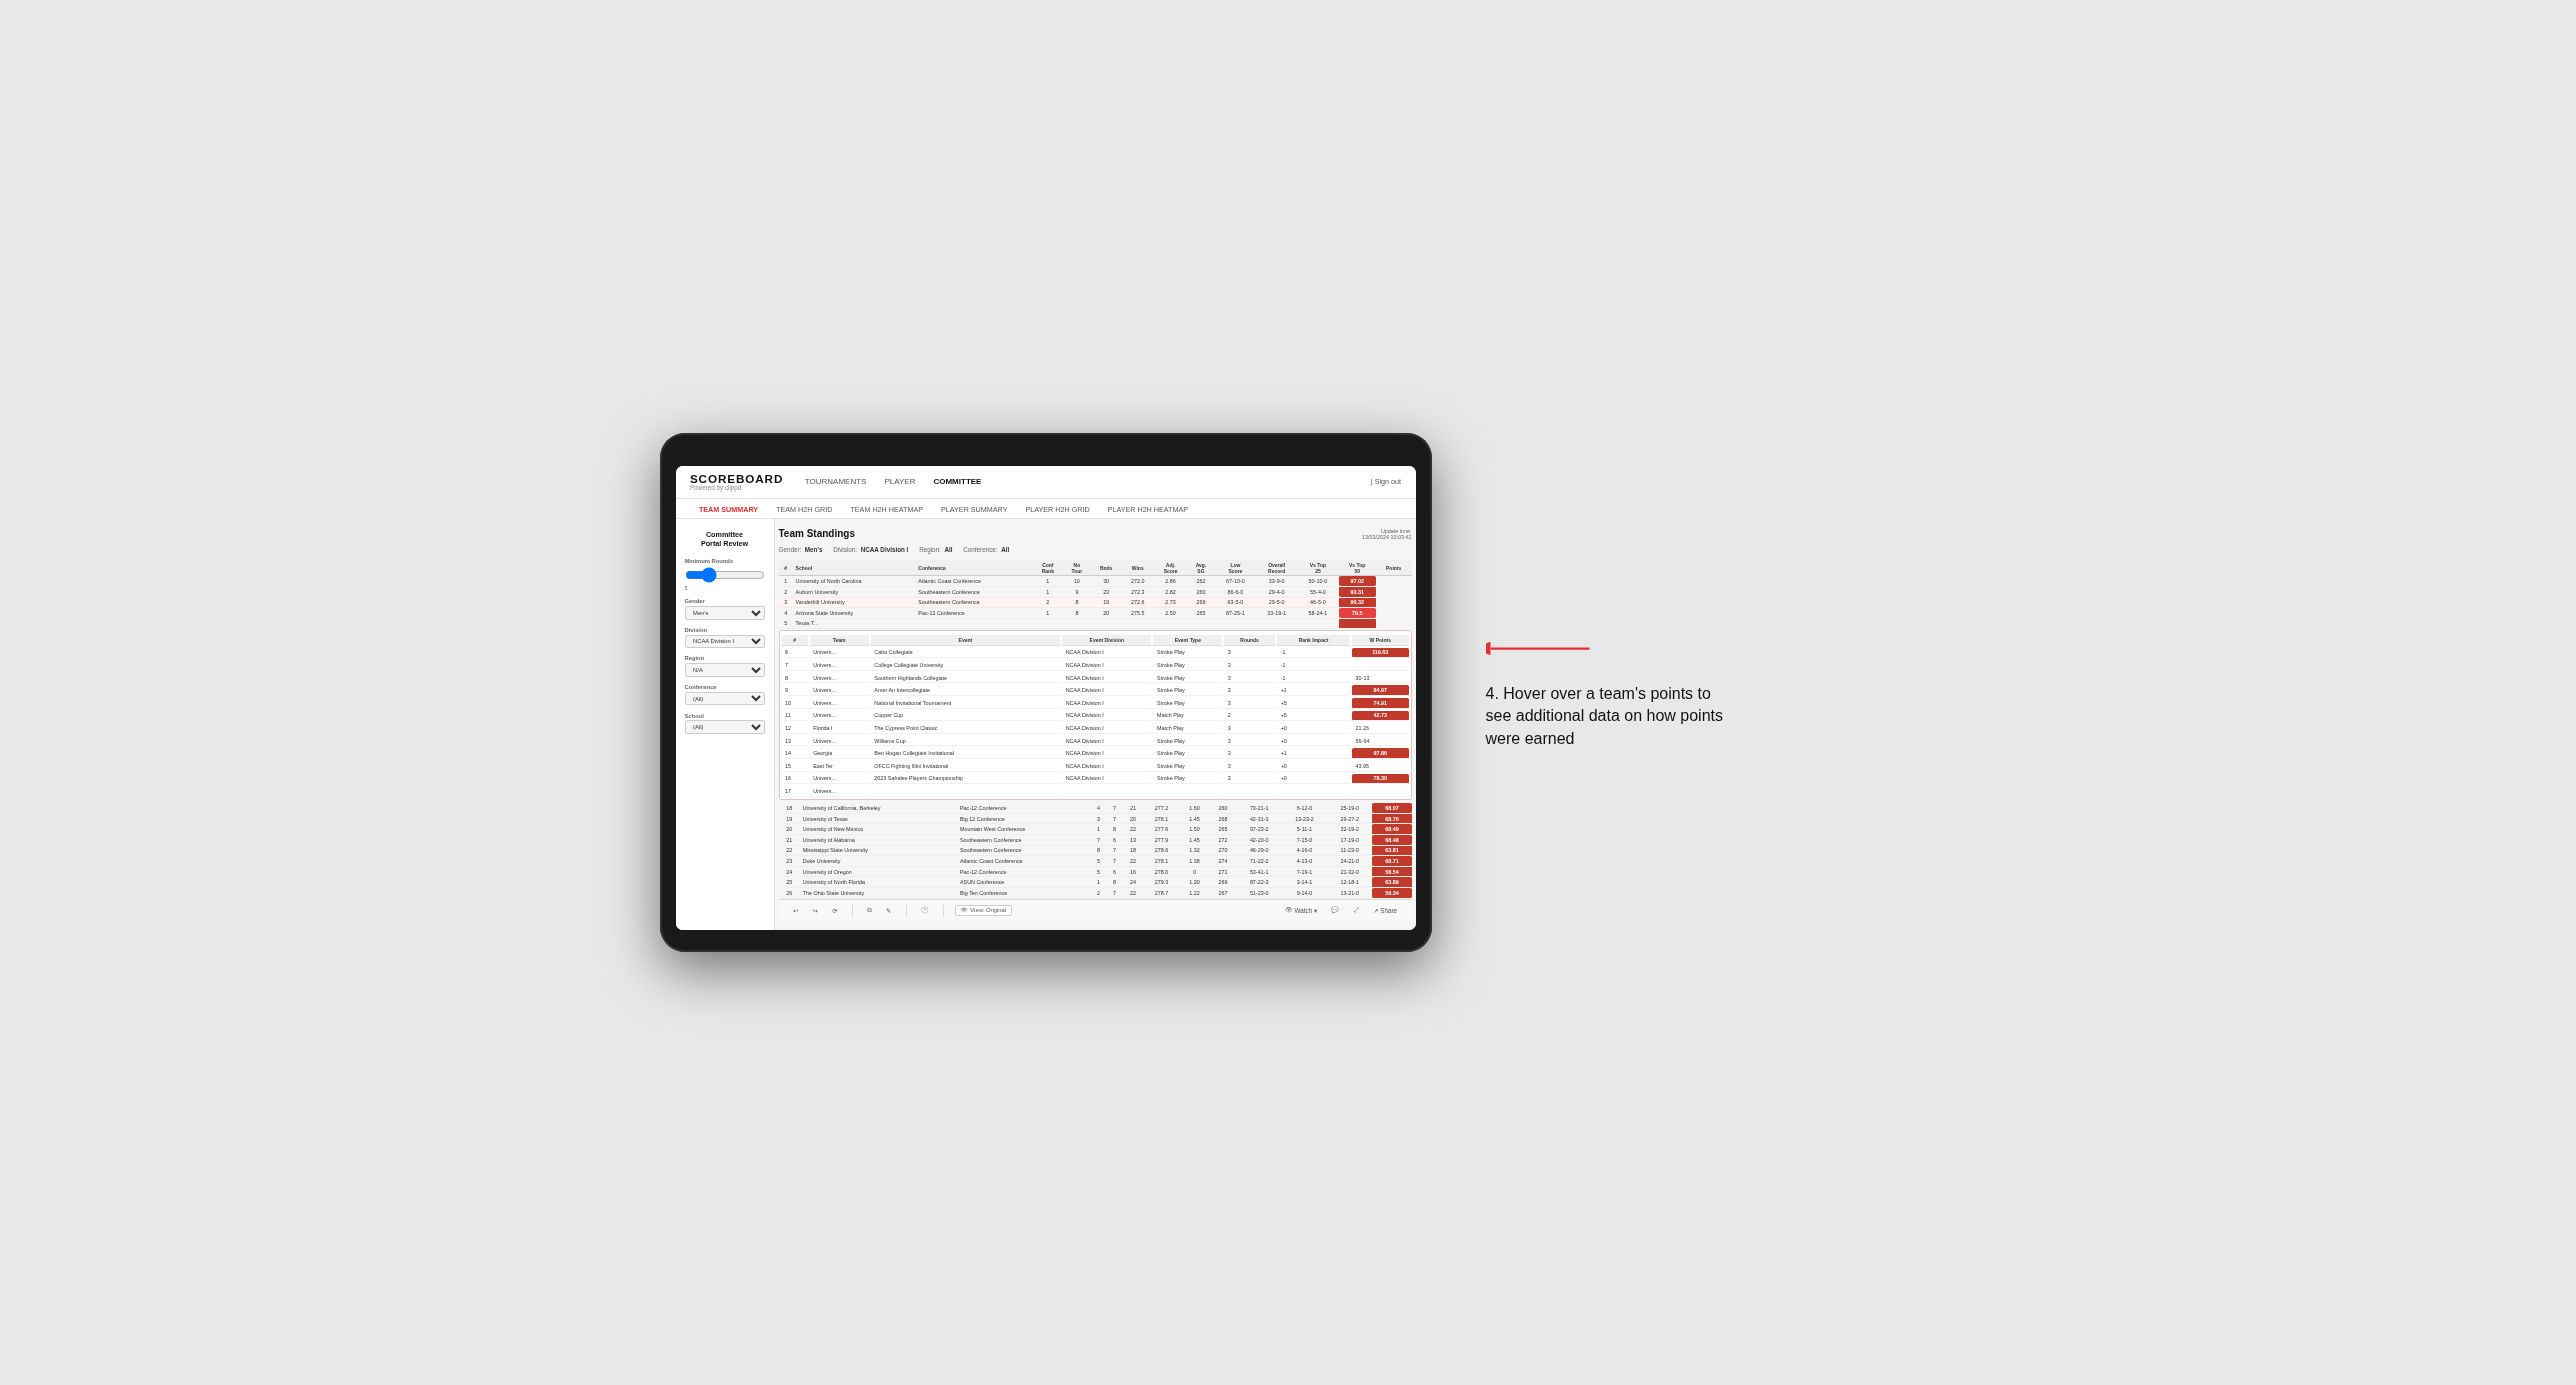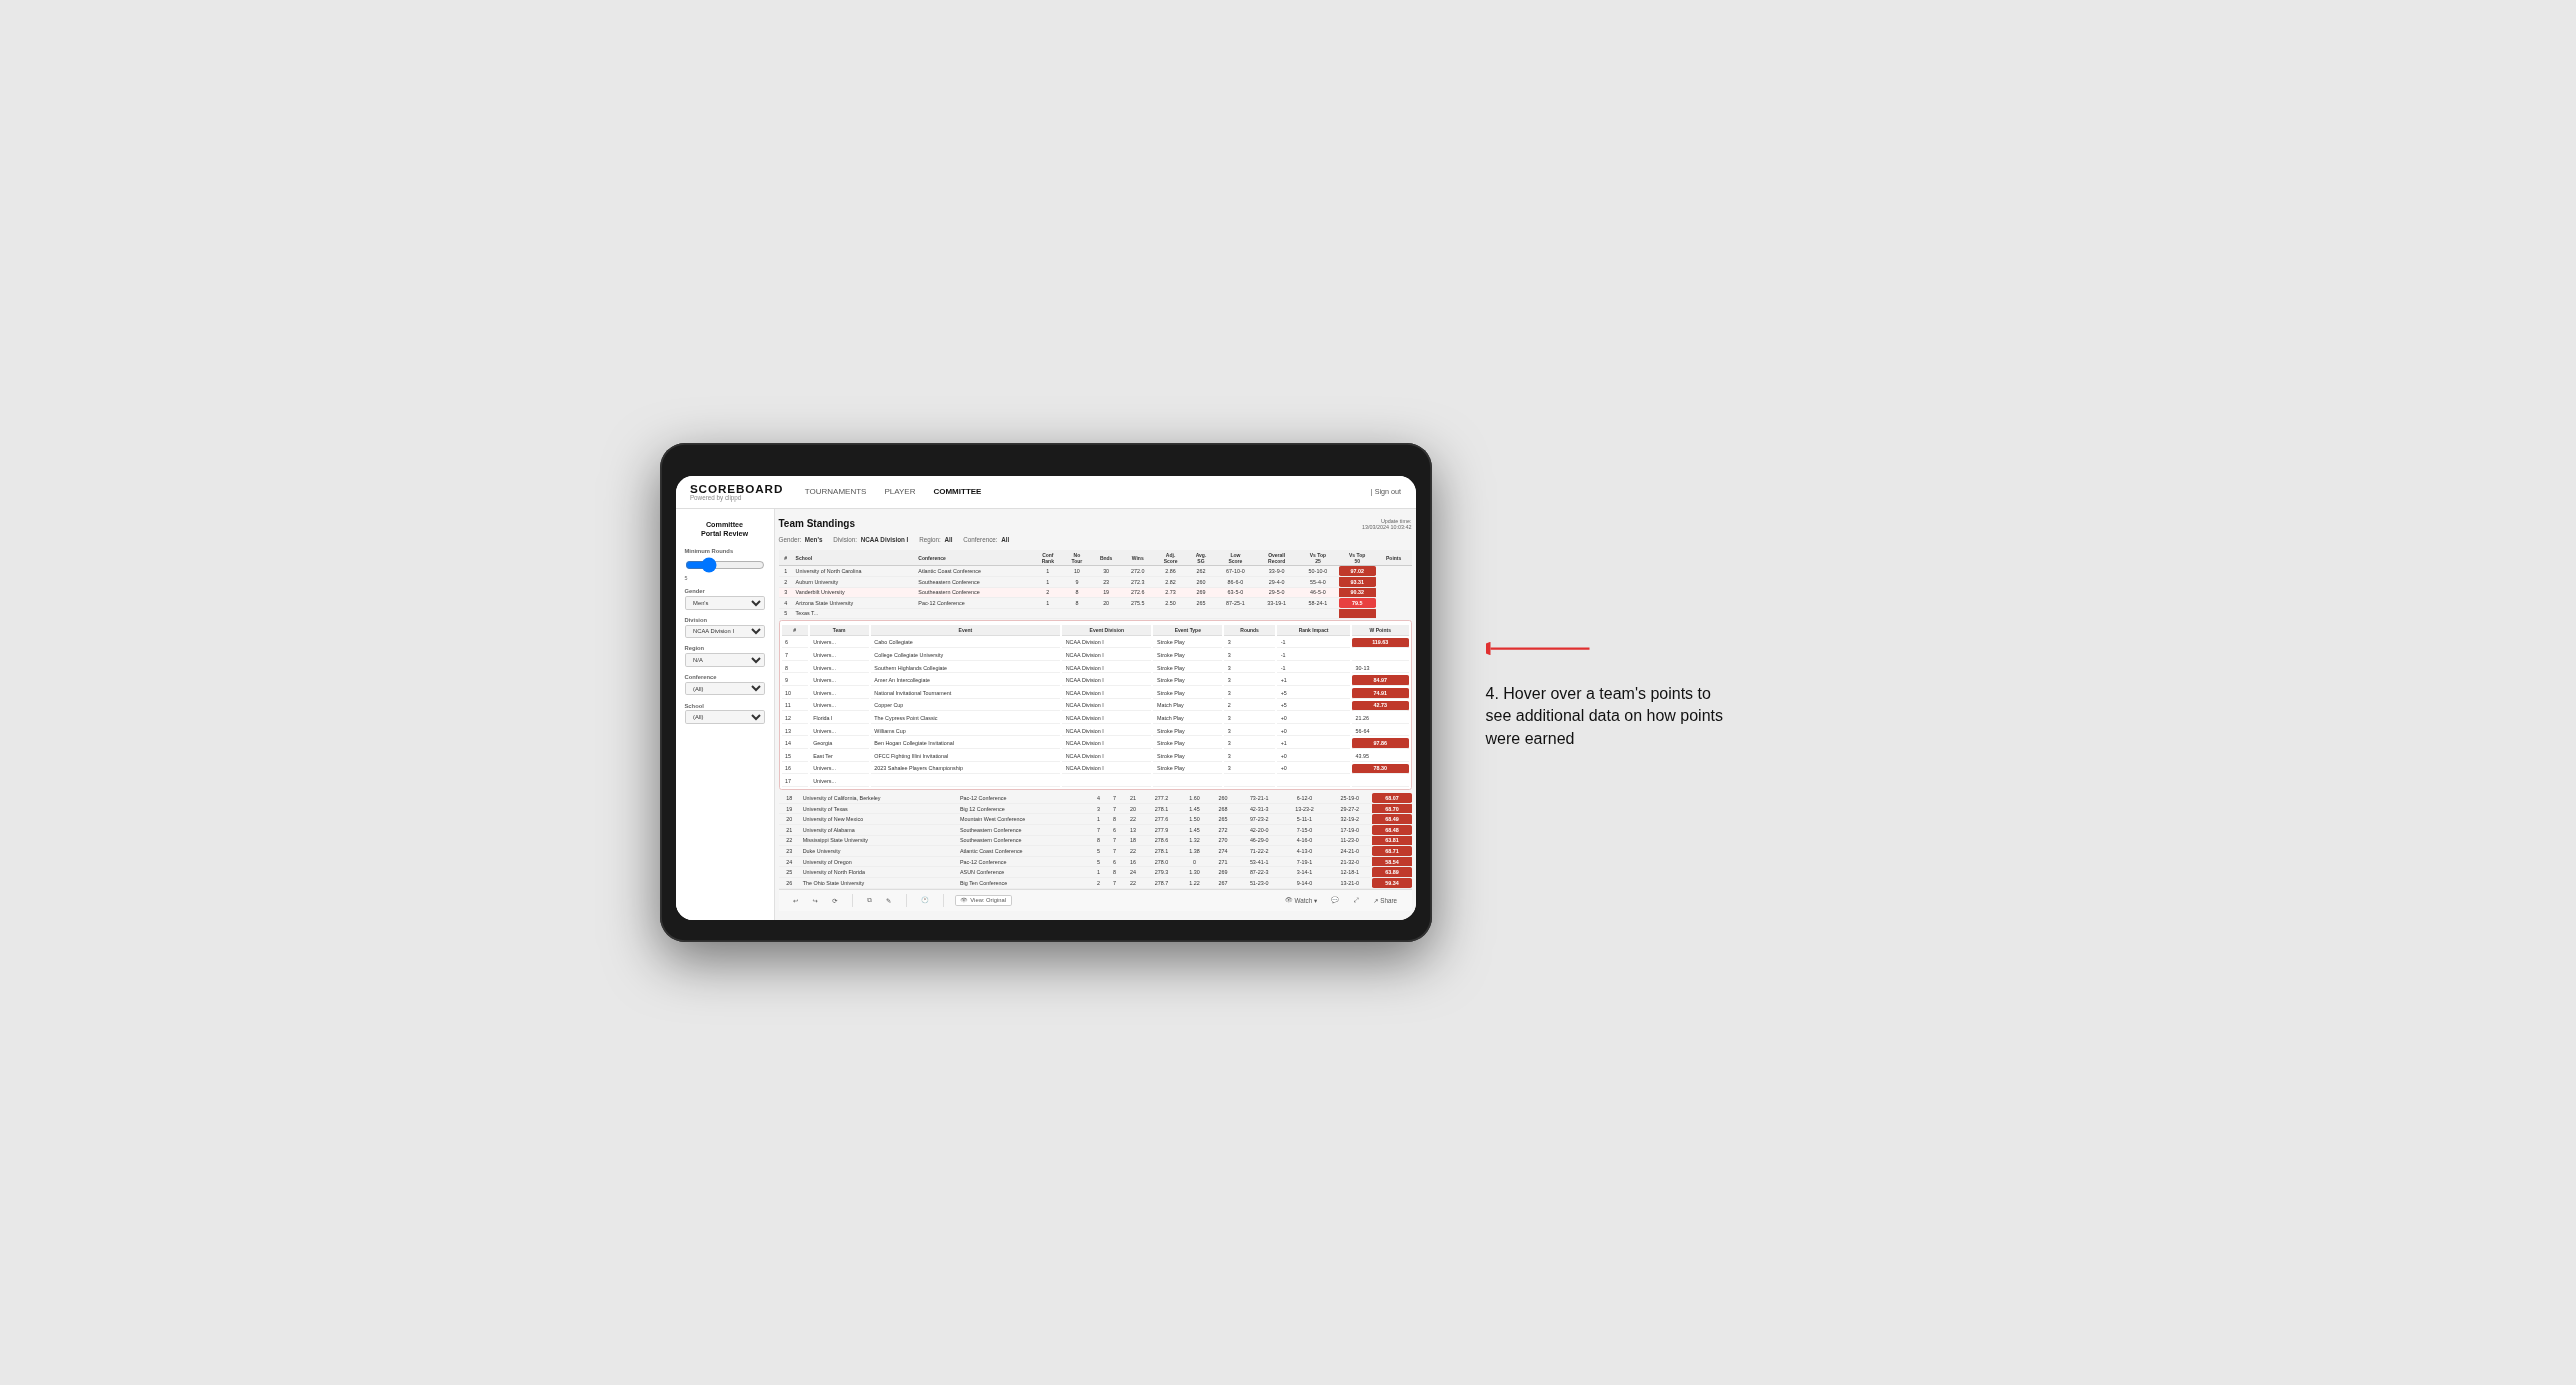--- a/index.html
+++ b/index.html
@@ -26,21 +26,21 @@
       background: #1a1a1a;
       border-radius: 25px;
       padding: 21.5px 16px;
       box-shadow: 0 18px 54px rgba(0,0,0,0.5), inset 0 0 0 1.8px #333;
       flex: 1;
       max-width: 772px;
     }
 
     .tablet-screen {
       background: #fff;
-      border-radius: 17px;
+      border-radius: 7px;
       overflow: hidden;
       margin-top: 11px;
     }
 
     
     .app-header {
       background: #fff;
       border-bottom: 0.9px solid #ddd;
       display: flex;
       align-items: center;
@@ -363,20 +363,28 @@
           <span class="logo-sub">Powered by clippd</span>
         </div>
         <nav class="main-nav">
           <a class="nav-item">TOURNAMENTS</a>
           <a class="nav-item">PLAYER</a>
           <a class="nav-item active">COMMITTEE</a>
         </nav>
         <span class="sign-out">| Sign out</span>
       </div>
 
+      <div class="sub-nav">
+        <div class="sub-nav-item active">TEAM SUMMARY</div>
+        <div class="sub-nav-item">TEAM H2H GRID</div>
+        <div class="sub-nav-item">TEAM H2H HEATMAP</div>
+        <div class="sub-nav-item">PLAYER SUMMARY</div>
+        <div class="sub-nav-item">PLAYER H2H GRID</div>
+        <div class="sub-nav-item">PLAYER H2H HEATMAP</div>
+      </div>
 
       <div class="main-content">
 
         <div class="sidebar">
           <div class="sidebar-title">Committee<br>Portal Review</div>
 
           <div class="sidebar-section">
             <div class="sidebar-label">Minimum Rounds</div>
             <div style="display:flex; align-items:center; gap:2.7px;">
               <input type="range" class="sidebar-slider" min="0" max="20" value="5" style="">

